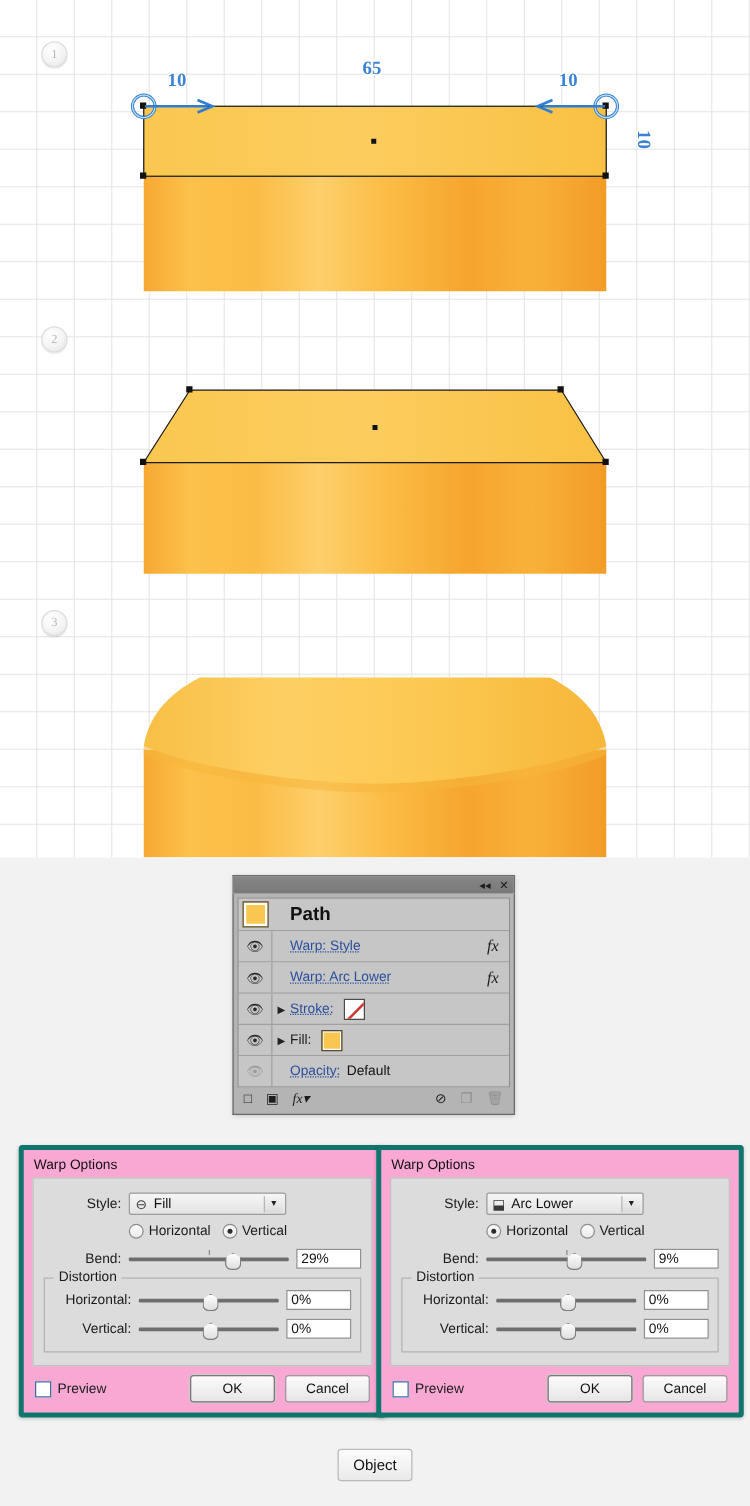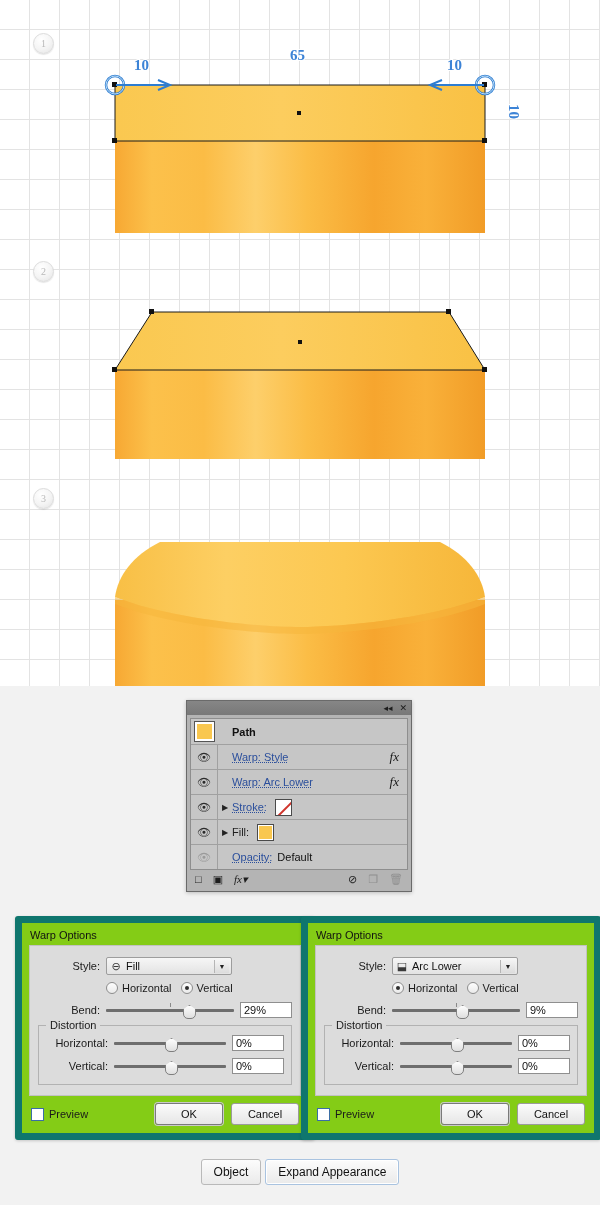--- a/index.html
+++ b/index.html
@@ -116,33 +116,33 @@
     background:#d0342c;transform:rotate(-45deg);transform-origin:center;
   }
   .ap-thumb-row{
     display:flex;align-items:center;height:25px;background:#c6c6c6;
     border-bottom:1px solid #a0a0a0;padding-left:3px;
   }
   .ap-thumb{
     width:19px;height:19px;border:1px solid #555;background:#f9c74f;
     box-shadow:inset 0 0 0 2px #fff;flex:none;
   }
-  .ap-thumb-label{font-weight:bold;font-size:11px;color:#111;margin-left:17px;}
+  .ap-thumb-label{font-weight:bold;font-size:15px;color:#111;margin-left:17px;}
   #ap-footer{
     display:flex;align-items:center;height:18px;padding:0 5px;gap:11px;
     background:#b4b4b4;color:#1d1d1d;font-size:11px;
   }
   #ap-footer .spacer{flex:1;}
   #ap-footer .ico{line-height:1;cursor:default;}
   #ap-footer .ico.dim{color:#8f8f8f;}
 
   
   .dlg{
     position:absolute;width:286px;
-    background:#84cc16;border:7px solid #0f766e;border-radius:3px;
+    background:#f9a8d4;border:4px solid #0f766e;border-radius:3px;
     box-shadow:0 1px 3px rgba(0,0,0,.18);
     font-size:11px;color:#1a1a1a;
   }
   .dlg-title{padding:6px 0 4px 8px;font-size:11px;color:#111;}
   .dlg-inner{
     margin:0 7px 0 7px;background:#dcdcdc;border:1px solid #c2c2c2;
     padding:11px 8px 10px 8px;
   }
   .frow{display:flex;align-items:center;margin-bottom:7px;}
   .flabel{width:62px;text-align:right;padding-right:6px;font-size:11px;white-space:nowrap;}
@@ -486,14 +486,13 @@
       <span>Preview</span>
     </label>
     <span class="gap"></span>
     <div class="btn default">OK</div>
     <div class="btn">Cancel</div>
   </div>
 </div>
 
 <div id="bottombar">
   <div class="bb">Object</div>
-  <div class="bb accent">Expand Appearance</div>
 </div>
 
 </body></html>

